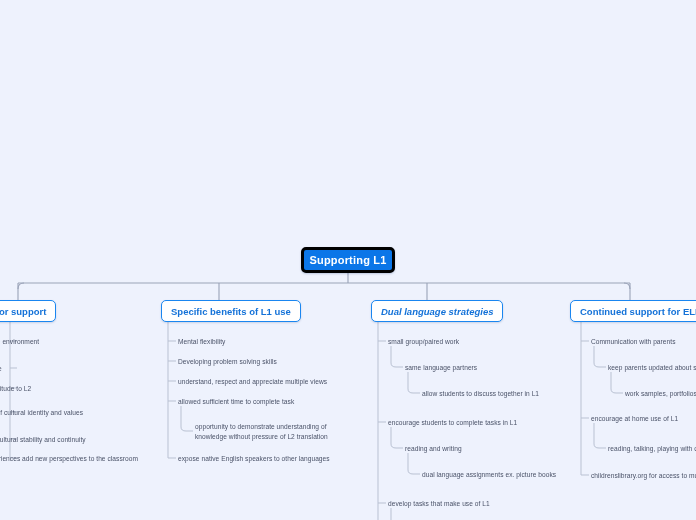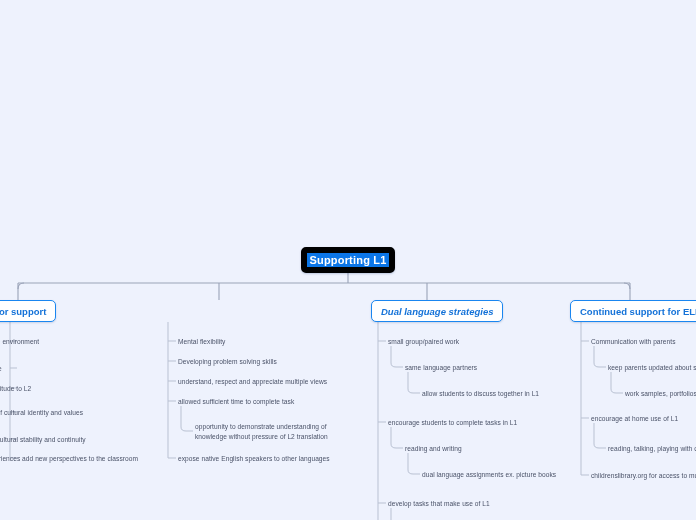--- a/index.html
+++ b/index.html
@@ -23,21 +23,21 @@
     overflow: hidden;
   }
   
   .root-node {
     position: absolute;
     left: 301px;
     top: 247px;
     width: 94px;
     height: 26px;
     background: #0b76e8;
-    border: 6px solid #000000;
+    border: 3px solid #000000;
     border-radius: 5px;
     box-sizing: border-box;
     display: flex;
     align-items: center;
     justify-content: center;
     color: #ffffff;
     font-size: 11px;
     font-weight: bold;
     letter-spacing: .2px;
     box-shadow: 0 1px 2px rgba(40,70,130,.25);
@@ -150,20 +150,21 @@
     <path class="conn-light" d="M594,346 L594,363 Q594,367 599,367 L606,367"></path>
     <path class="conn-light" d="M594,423 L594,444 Q594,448 599,448 L606,448"></path>
 
     <path class="conn-light" d="M611,372 L611,389 Q611,393 616,393 L623,393"></path>
   </svg>
 
   <div class="root-node">Supporting L1</div>
 
   <div class="branch-node" style="left:-28px; top:300px;">ns for support</div>
 
+  <div class="branch-node" style="left:161px; top:300px;">Specific benefits of L1 use</div>
 
   <div class="branch-node" style="left:371px; top:300px;font-style:italic;">Dual language strategies</div>
 
   <div class="branch-node" style="left:570px; top:300px;">Continued support for ELL</div>
 
   <div class="leaf" style="left:-20px; top:337px;">clusive environment</div>
   <div class="leaf" style="left:-20px; top:364px;">fidence</div>
   <div class="leaf" style="left:-20px; top:384px;">tive attitude to L2</div>
   <div class="leaf" style="left:-20px; top:408px;">ation of cultural identity and values</div>
   <div class="leaf" style="left:-20px; top:435px;">se of cultural stability and continuity</div>

